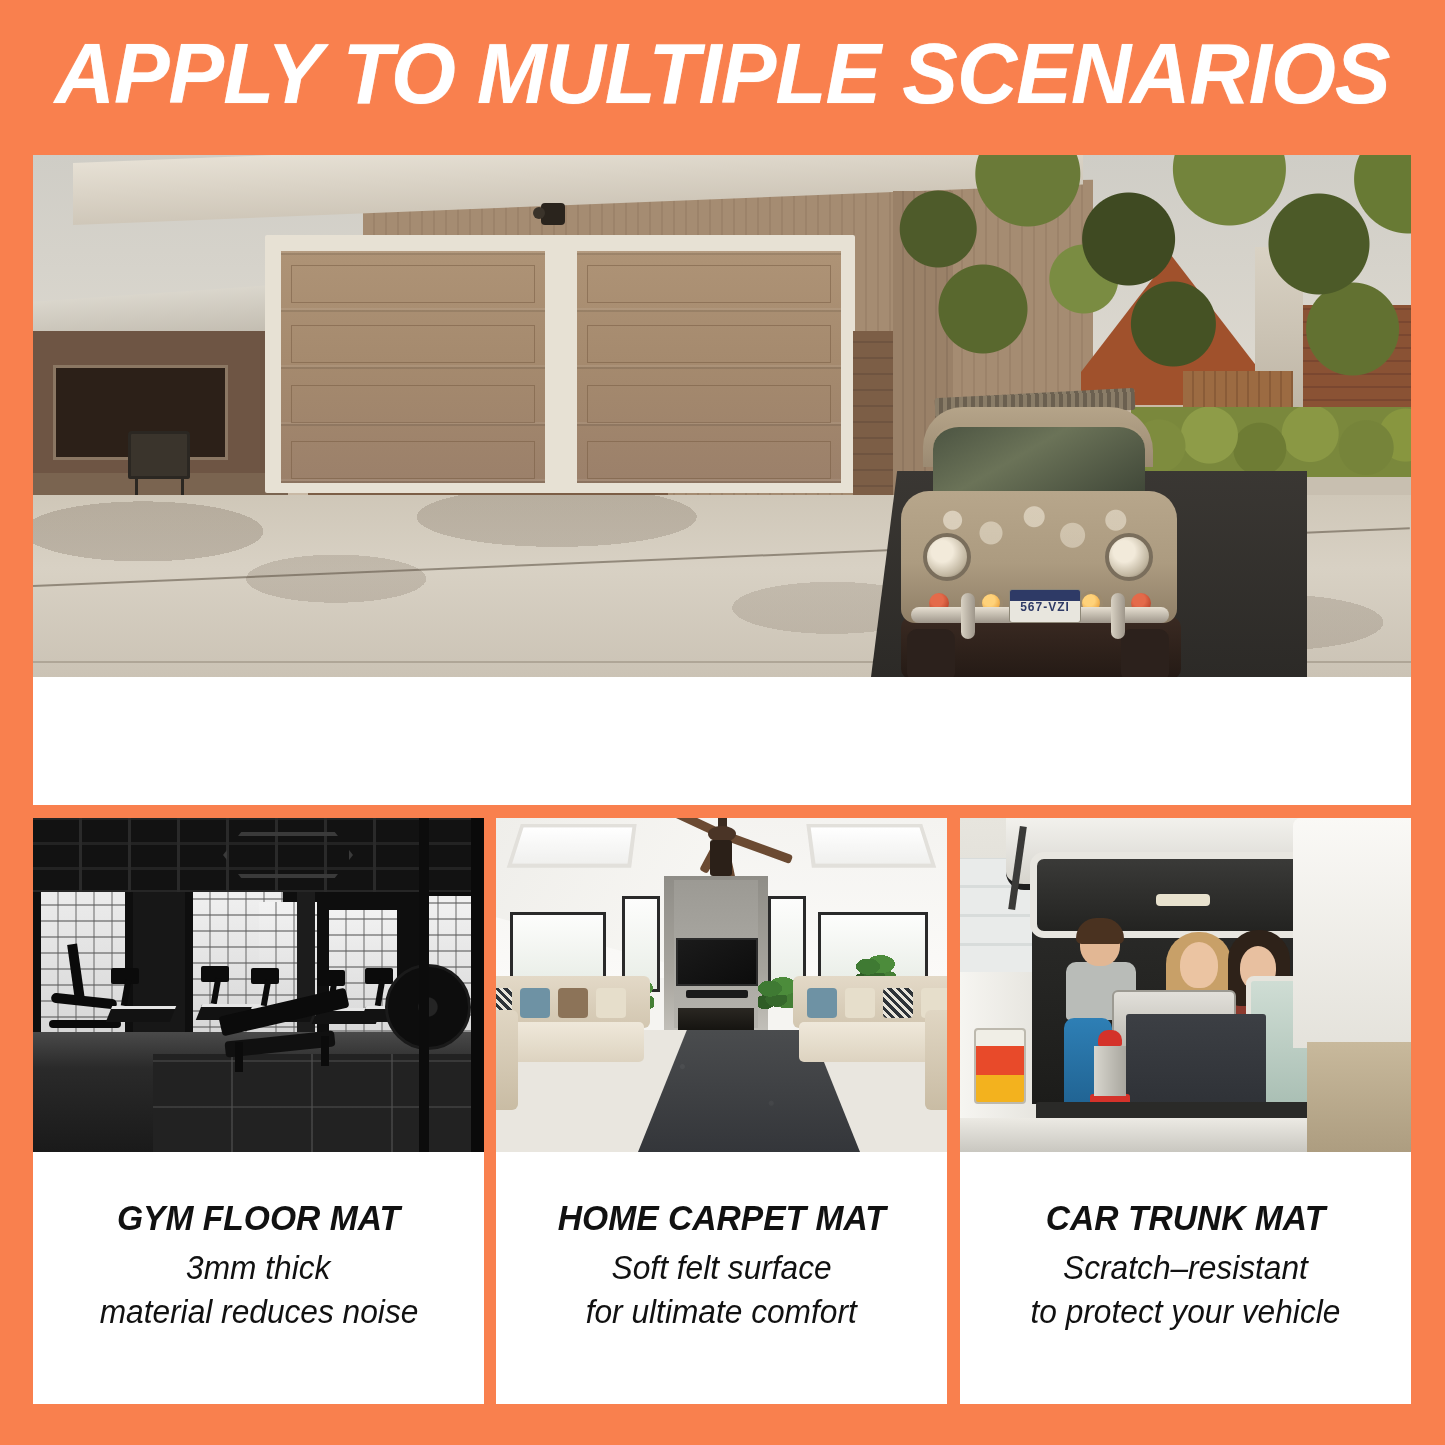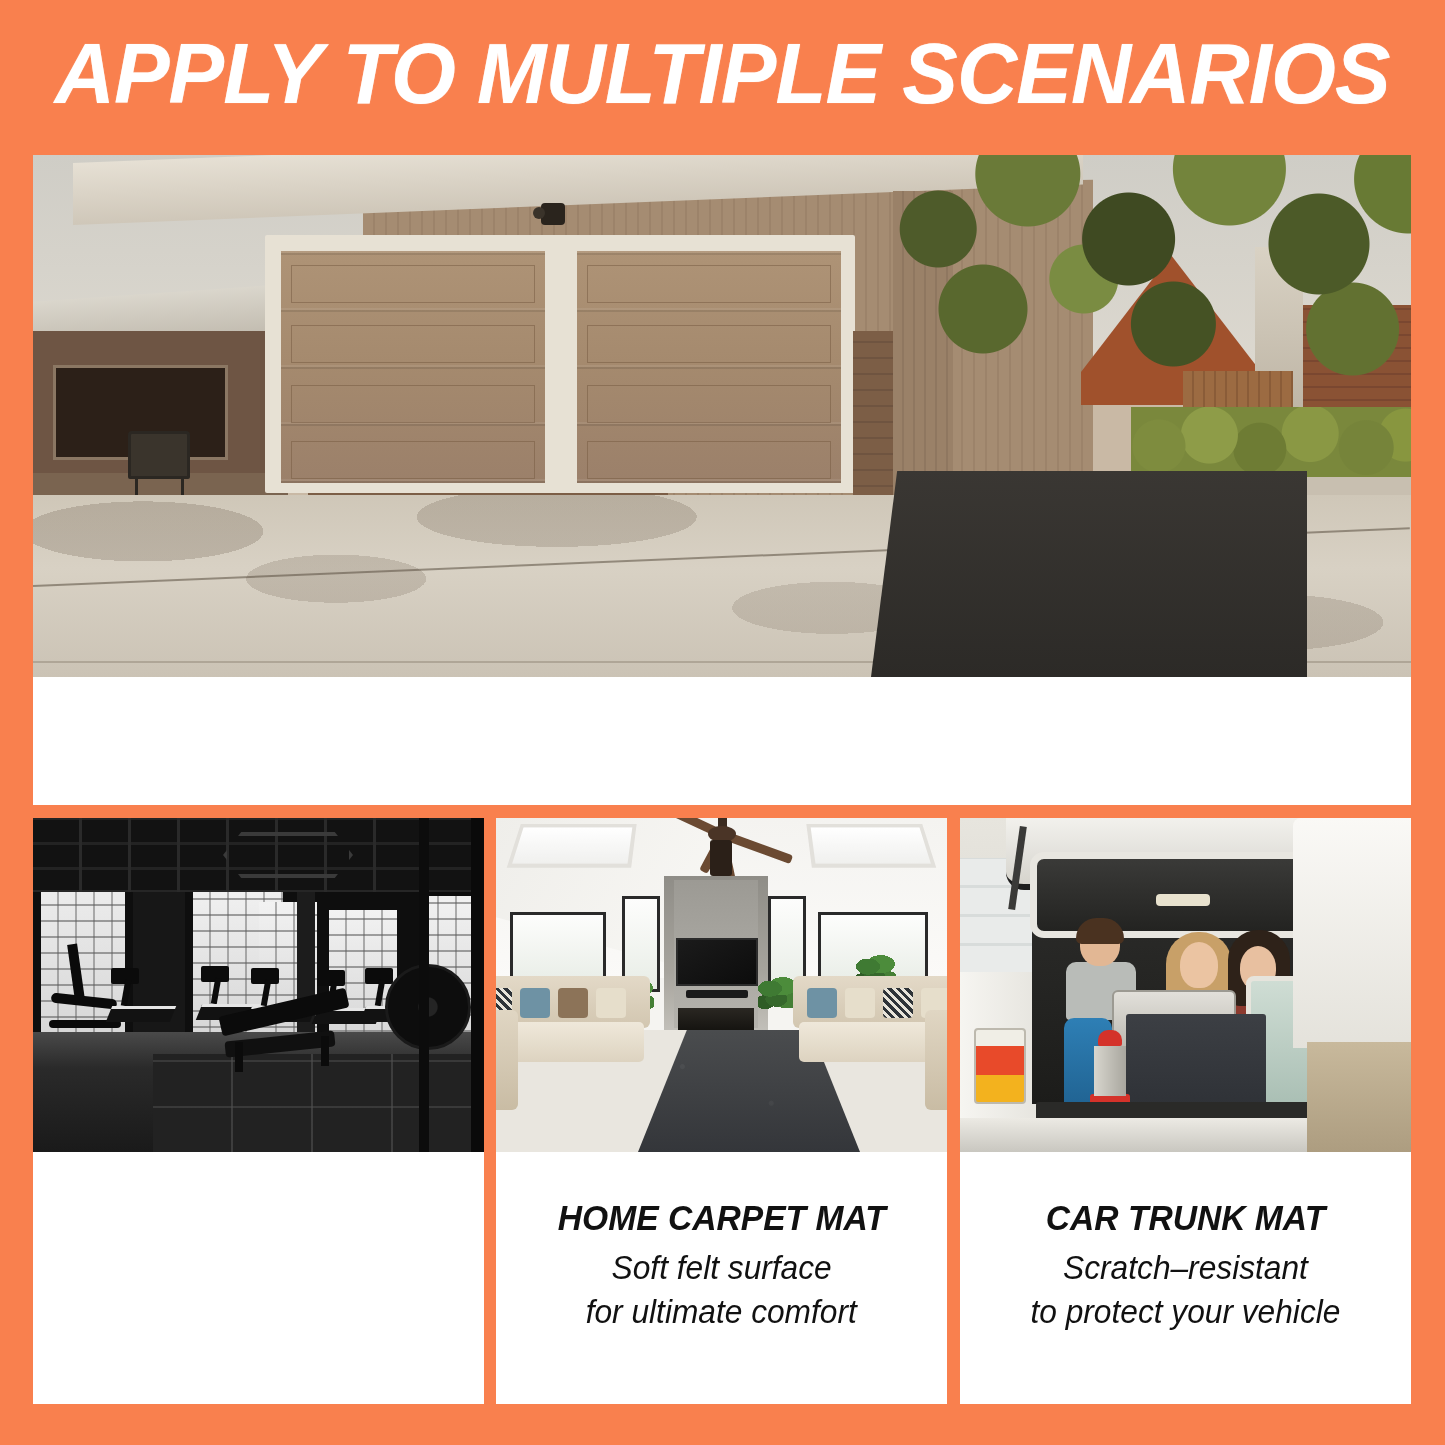--- a/index.html
+++ b/index.html
@@ -848,20 +848,40 @@
     <div class="hedge-low"></div>
     <div class="tree-canopy"></div>
 
     <div class="driveway"></div>
     <div class="shadow-dapple"></div>
     <div class="driveway-seam"></div>
     <div class="driveway-seam2"></div>
 
     <div class="hero-mat"></div>
 
+    <div class="car">
+      <div class="car-shadow"></div>
+      <div class="wheel wh-left"></div>
+      <div class="wheel wh-right"></div>
+      <div class="car-roofrack"></div>
+      <div class="car-roof"></div>
+      <div class="car-windshield"></div>
+      <div class="car-body"></div>
+      <div class="car-hoodshade"></div>
+      <div class="headlight hl-left"></div>
+      <div class="headlight hl-right"></div>
+      <div class="reflector rf-left"></div>
+      <div class="reflector rf-right"></div>
+      <div class="turnsig ts-left"></div>
+      <div class="turnsig ts-right"></div>
+      <div class="car-bumper"></div>
+      <div class="bumper-guard bg-left"></div>
+      <div class="bumper-guard bg-right"></div>
+      <div class="plate">567-VZI</div>
+    </div>
   </div>
 
 </div>
 
 <div class="row">
 
   <div class="tile tile-1">
     <div class="tile-photo">
       <div class="gym">
         <div class="gym-win gw1"></div>
@@ -907,20 +927,25 @@
         </div>
         <div class="bench">
           <div class="bench-pad"></div>
           <div class="bench-pad2"></div>
           <div class="bench-leg"></div>
         </div>
         <div class="gym-plate"></div>
         <div class="gym-rack"></div>
         <div class="gym-rack2"></div>
       </div>
+    </div>
+    <div class="tile-caption">
+      <div class="tile-title">GYM FLOOR MAT</div>
+      <div class="tile-line">3mm thick</div>
+      <div class="tile-line">material reduces noise</div>
     </div>
   </div>
 
   <div class="tile tile-2">
     <div class="tile-photo">
       <div class="lr">
         <div class="lr-wall"></div>
         <div class="lr-ceil"></div>
         <div class="lr-ceil-l"></div>
         <div class="skylight sk-left"></div>

